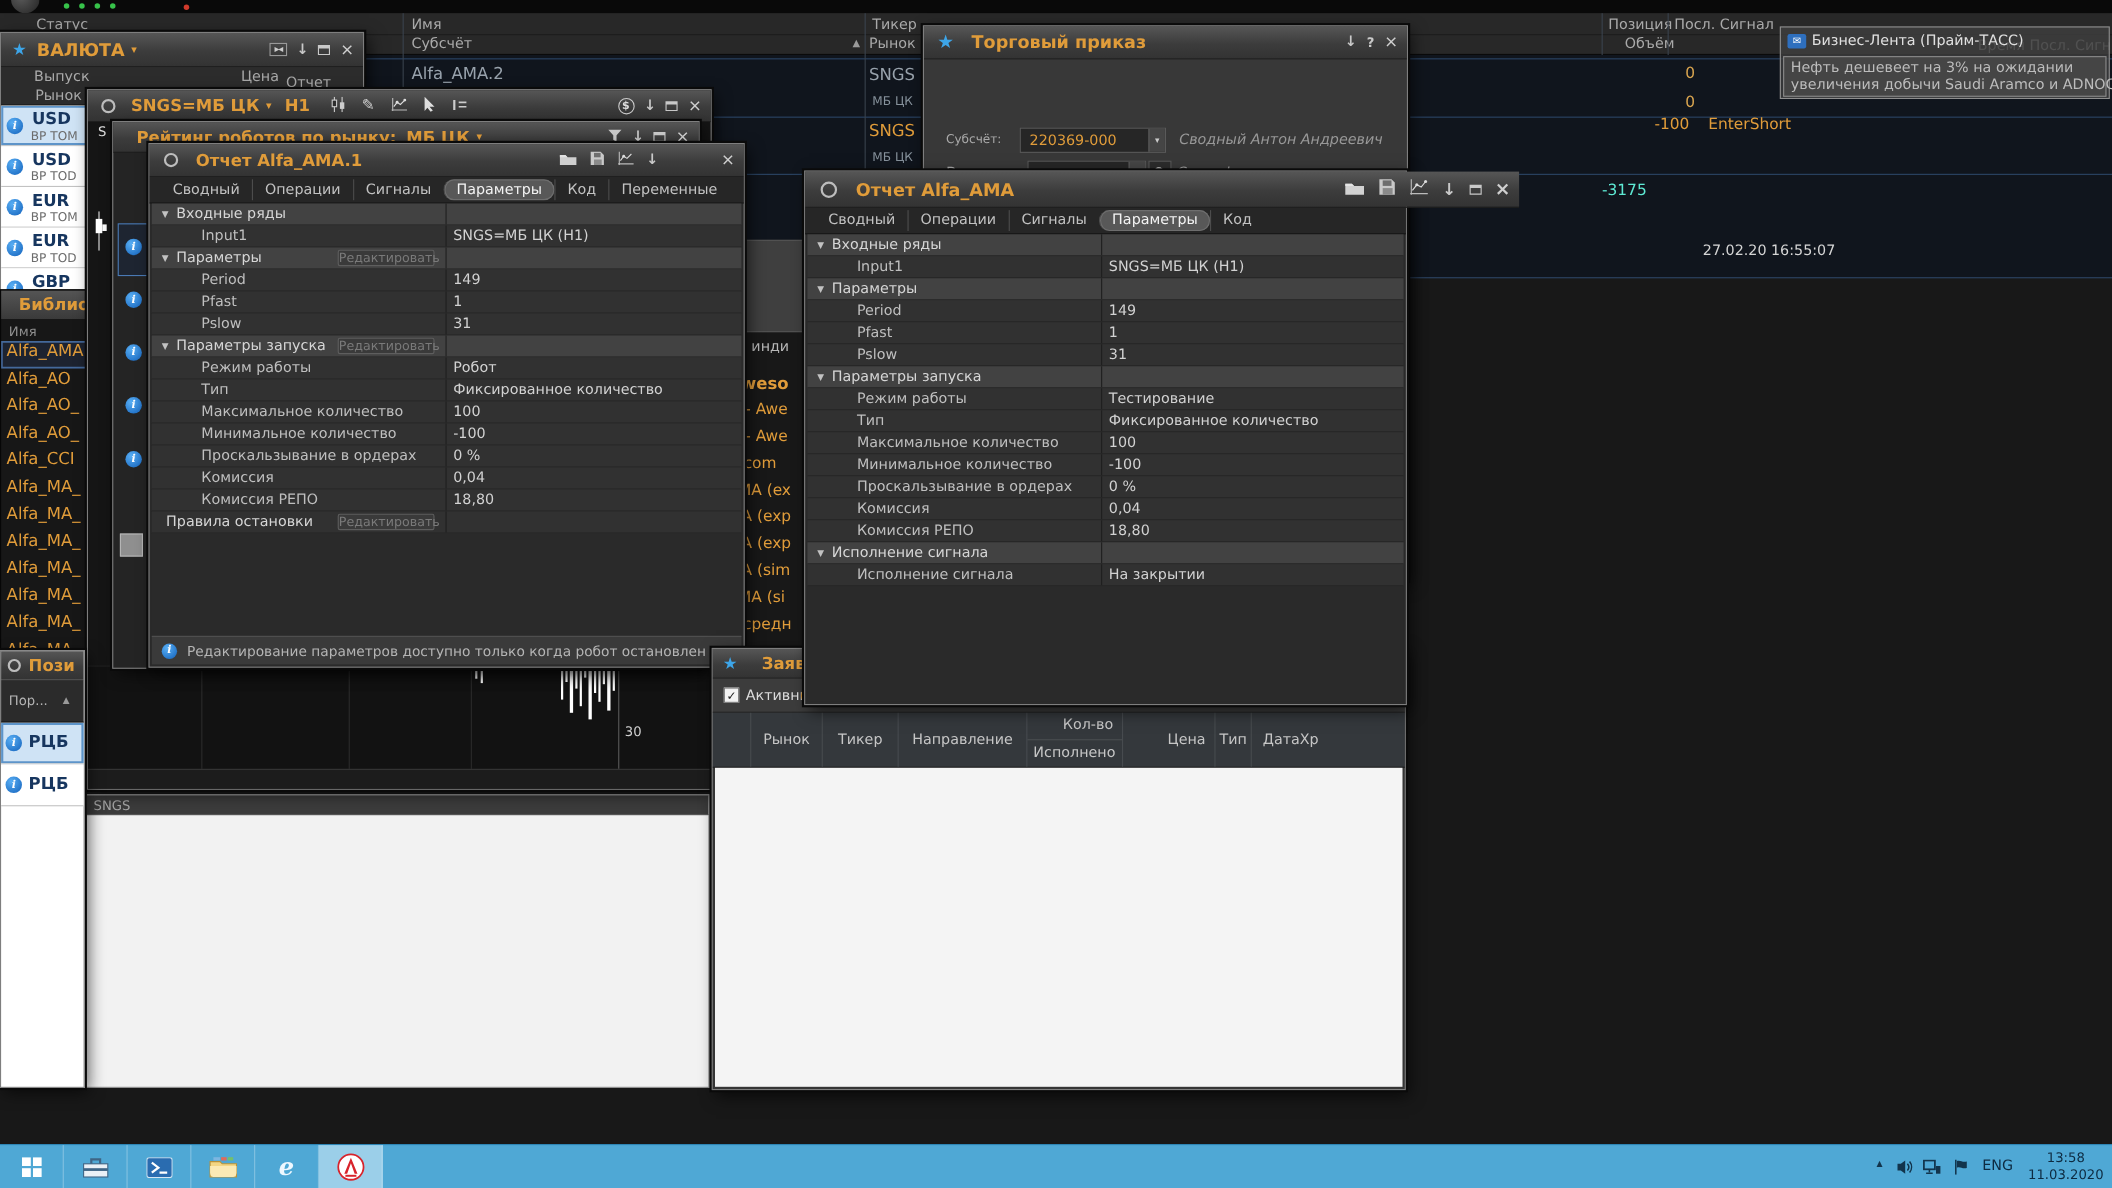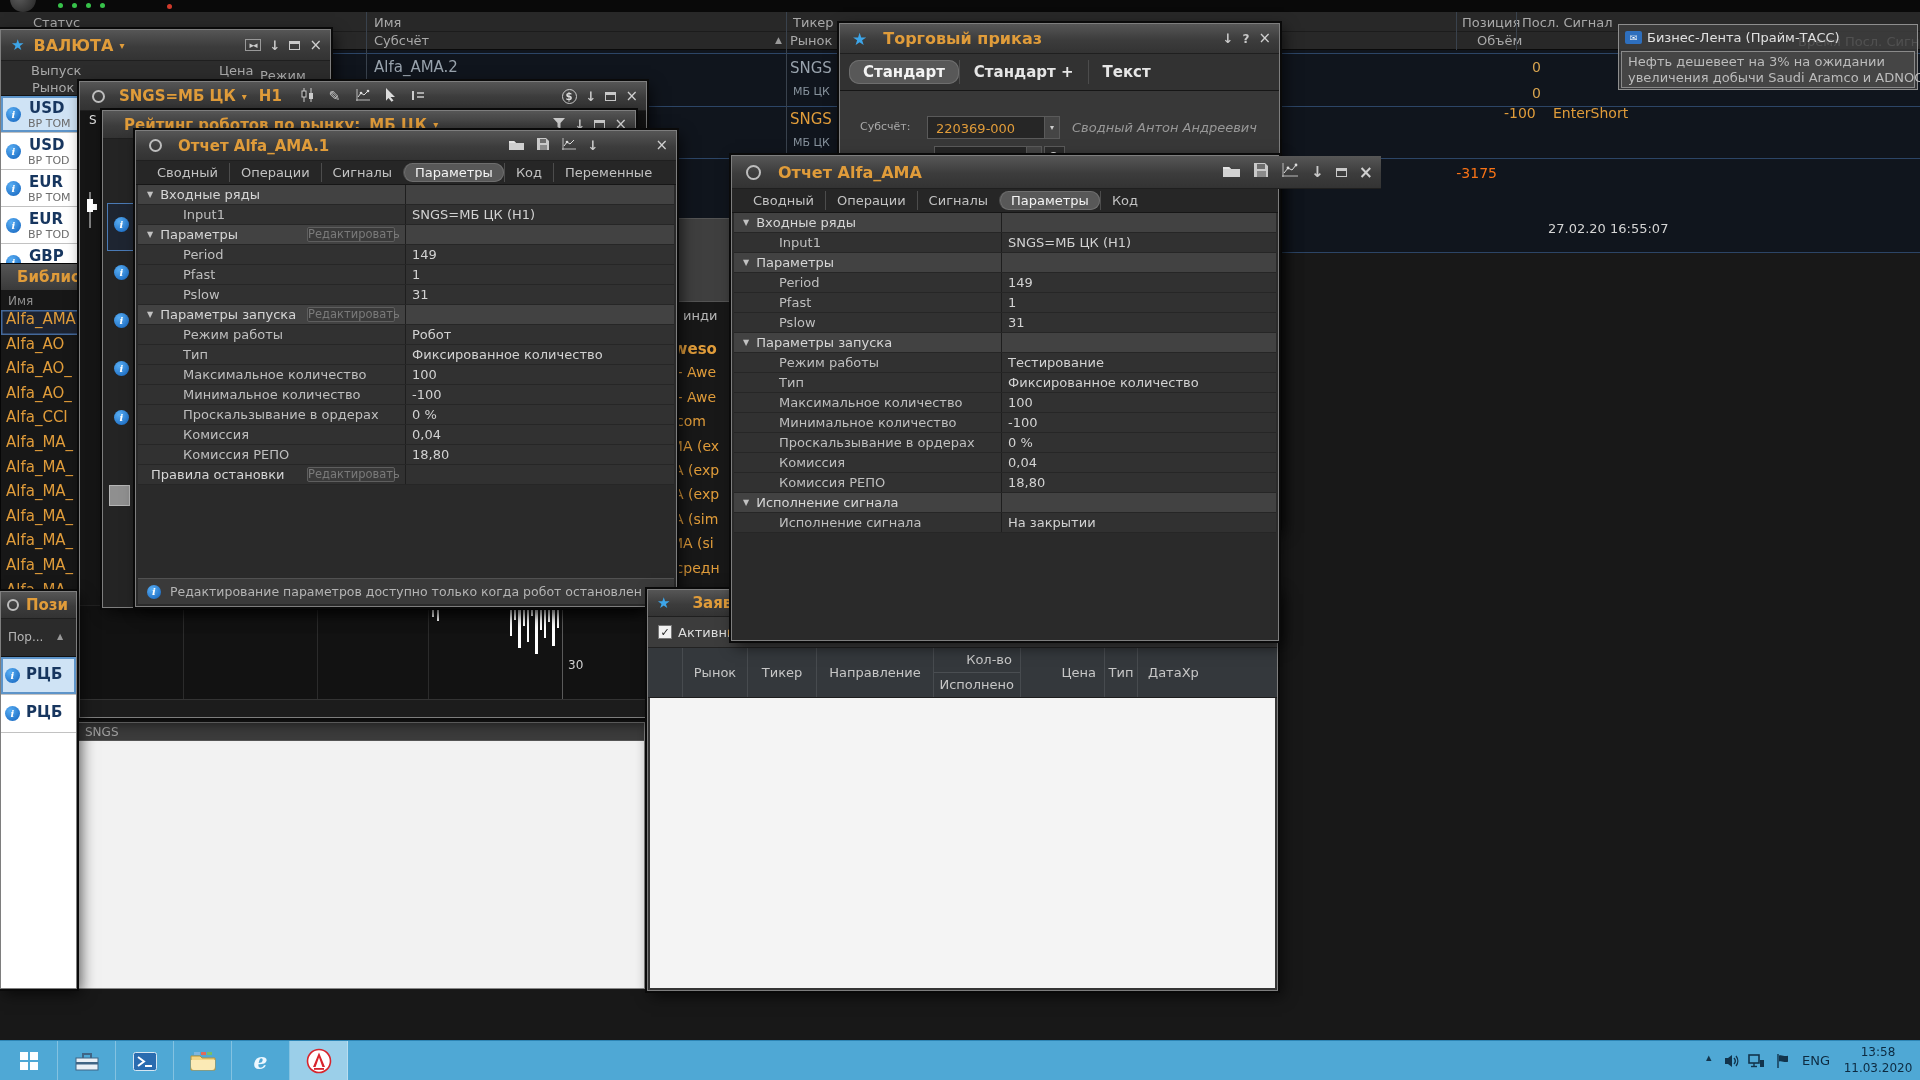--- a/index.html
+++ b/index.html
@@ -103,21 +103,21 @@
   <span class="txt" style="left:374px;top:58px;font-size:15px;color:#98a2ac">Alfa_AMA.2</span>
   <span class="txt" style="left:790px;top:59px;font-size:15px;color:#98a2ac">SNGS (</span>
   <span class="txt" style="left:793px;top:85px;font-size:11px;color:#87929c">МБ ЦК</span>
   <span class="txt" style="left:790px;top:110px;font-size:15px;color:#e09c3a">SNGS (</span>
   <span class="txt" style="left:793px;top:136px;font-size:11px;color:#87929c">МБ ЦК</span>
 
   <span class="txt" style="left:1492px;top:59px;width:49px;text-align:right;font-size:14px;color:#d8a44f">0</span>
   <span class="txt" style="left:1492px;top:85px;width:49px;text-align:right;font-size:14px;color:#d8a44f">0</span>
   <span class="txt" style="left:1504px;top:105px;font-size:14px;color:#e09c3a">-100</span>
   <span class="txt" style="left:1553px;top:105px;font-size:14px;color:#e09c3a">EnterShort</span>
-  <span class="txt" style="left:1441px;top:165px;width:56px;text-align:right;font-size:14px;color:#f97316">-3175</span>
+  <span class="txt" style="left:1441px;top:165px;width:56px;text-align:right;font-size:14px;color:#5eead4">-3175</span>
   <span class="txt" style="left:1548px;top:221px;font-size:13px;color:#d5d5d5">27.02.20 16:55:07</span>
 
   <div class="abs" style="left:78px;top:722px;width:567px;height:267px;border:1px solid #888;background:#f2f2f2">
     <div class="abs" style="left:0;top:0;width:565px;height:18px;background:#3c3c3c;border-bottom:1px solid #555">
       <span class="txt" style="left:6px;top:2px;font-size:12px;color:#a8a8a8">SNGS</span>
     </div>
   </div>
 
   <div class="abs" style="left:660px;top:210px;width:78px;height:380px;z-index:2">
     <div class="abs" style="left:16px;top:8px;width:60px;height:84px;background:#3f3f3f;border:1px solid #545454"></div>
@@ -145,21 +145,21 @@
       <span class="wicons">
         <span style="border:1px solid #999;padding:0 3px;font-size:9px;letter-spacing:-1px;color:#ccc">▸◂</span>
         <span class="icn-dn">↓</span>
         <span class="icn-max"></span>
         <span class="icn-x">×</span>
       </span>
     </div>
     <div class="abs" style="left:0;top:31px;width:329px;height:35px;background:#2c2c2c;border-bottom:1px solid #141414">
       <span class="txt" style="left:30px;top:2px;font-size:13px;color:#a9a9a9">Выпуск</span>
       <span class="txt" style="left:218px;top:2px;font-size:13px;color:#a9a9a9">Цена</span>
-      <span class="txt" style="left:259px;top:7px;font-size:13px;color:#a9a9a9">Режим</span>
+      <span class="txt" style="left:259px;top:7px;font-size:13px;color:#a9a9a9">Отчет</span>
       <span class="txt" style="left:31px;top:19px;font-size:13px;color:#a9a9a9">Рынок</span>
     </div>
     <div class="abs" style="left:0;top:66px;width:329px;height:228px;background:#fff;overflow:hidden">
 
     <div class="crow">
           <span class="info" style="position:absolute;left:5px;top:11px">i</span>
           <span class="ccode">USD</span>
           <span class="cmkt">BP TOM</span>
         </div>
         <div class="crow">
@@ -500,26 +500,20 @@
   <div class="win orderwin" style="left:839px;top:23px;width:441px;height:505px;background:#383838;z-index:9">
     <div class="tbar" style="left:0;top:0;width:439px;height:30px">
       <span class="star" style="margin-left:12px;font-size:17px">★</span>
       <span class="title" style="margin-left:16px;font-size:16px">Торговый приказ</span>
       <span class="wicons">
         <span class="icn-dn">↓</span>
         <span class="icn-q">?</span>
         <span class="icn-x">×</span>
       </span>
     </div>
-    <div class="tabs" style="left:0;top:30px;width:439px;height:37px;background:#323232;padding-left:9px">
-
-    <span class="tab">Стандарт</span>
-        <span class="tab">Стандарт +</span>
-        <span class="tab">Текст</span>
-      </div>
     <span class="txt" style="left:20px;top:96px;font-size:11px;color:#a9a9a9">Субсчёт:</span>
     <div class="abs" style="left:87px;top:92px;width:133px;height:23px;background:#262626;border:1px solid #5a5a5a">
       <span class="txt" style="left:8px;top:4px;font-size:13px;color:#e09c3a">220369-000</span>
       <span class="abs" style="right:0;top:0;width:15px;height:21px;background:#454545;border-left:1px solid #5a5a5a;display:flex;align-items:center;justify-content:center;font-size:8px;color:#ccc">▾</span>
     </div>
     <span class="txt" style="left:232px;top:96px;font-size:13px;color:#989898;font-style:italic">Сводный Антон Андреевич</span>
     <span class="txt" style="left:20px;top:126px;font-size:14px;color:#a9a9a9">Выпуск:</span>
     <div class="abs" style="left:94px;top:122px;width:108px;height:23px;background:#262626;border:1px solid #5a5a5a">
       <span class="txt" style="left:7px;top:5px;font-size:12px;color:#e09c3a">SNGS</span>
       <span class="abs" style="right:0;top:0;width:15px;height:21px;background:#454545;border-left:1px solid #5a5a5a;display:flex;align-items:center;justify-content:center;font-size:8px;color:#ccc">▾</span>

